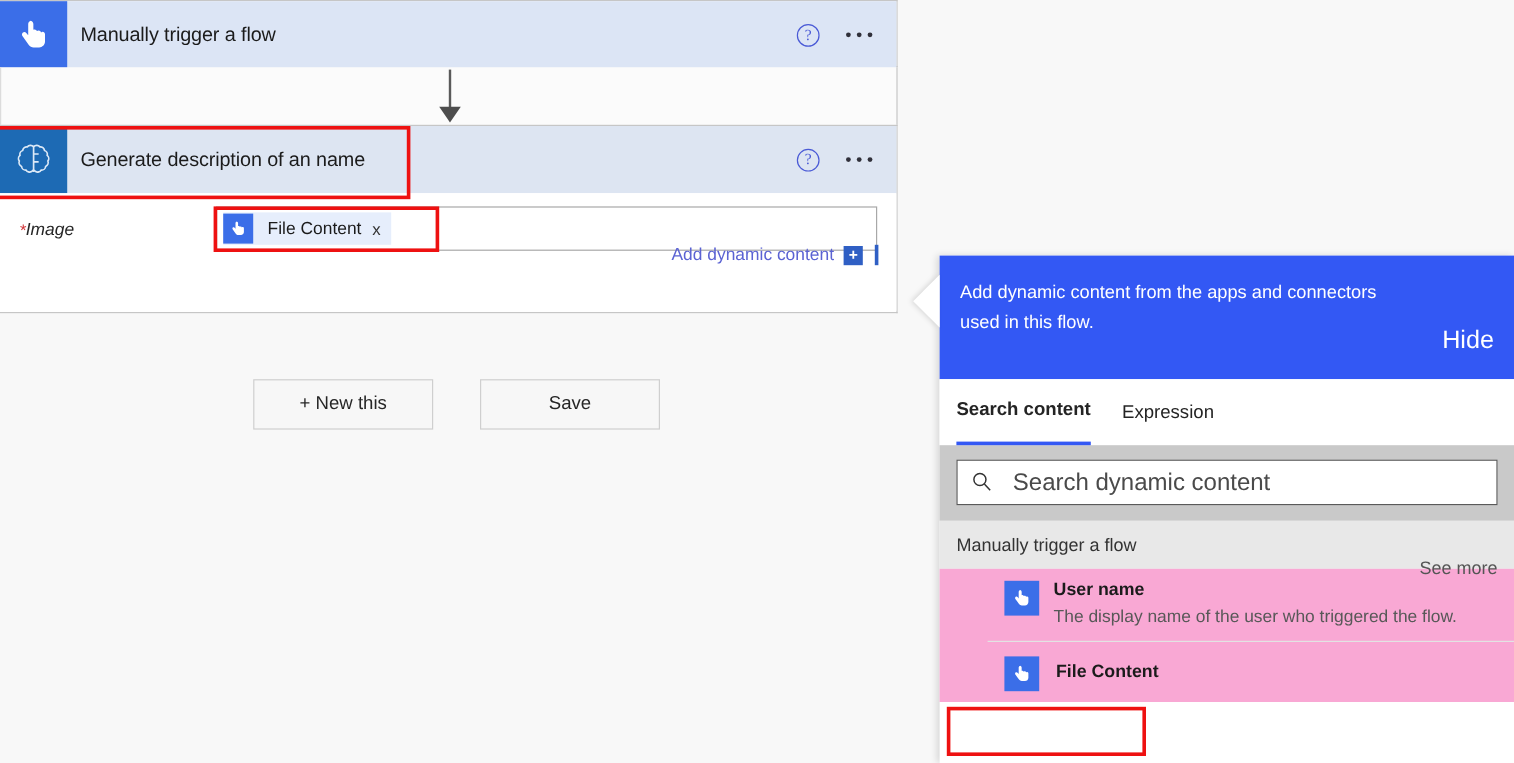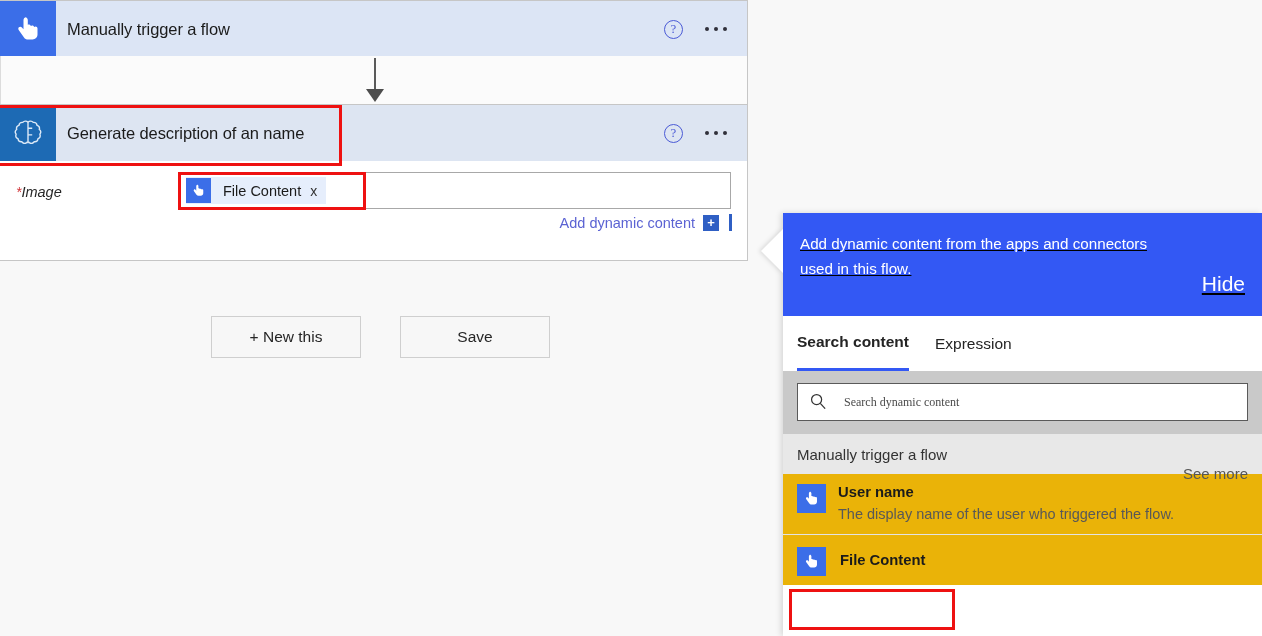--- a/index.html
+++ b/index.html
@@ -186,21 +186,21 @@
   .token-x {
     font-size: 14px;
     color: #333;
     cursor: pointer;
     font-family: "Liberation Sans", sans-serif;
   }
 
   .add-dyn {
     position: absolute;
     right: 18px;
-    top: 214px;
+    top: 204px;
     display: flex;
     align-items: center;
     gap: 8px;
   }
   .add-dyn-text {
     color: #5b63d3;
     font-size: 14.5px;
     cursor: pointer;
   }
   .add-dyn-btn {
@@ -268,21 +268,20 @@
     border-bottom: 22px solid transparent;
     border-right: 22px solid #ffffff;
     filter: drop-shadow(-2px 0 2px rgba(0,0,0,0.12));
   }
 
   .flyout-head {
     background: #3358f4;
     padding: 18px 17px 20px 17px;
     display: flex;
     align-items: flex-start;
-    text-decoration: underline;
   }
   .flyout-head-text {
     color: #ffffff;
     font-size: 15.2px;
     line-height: 25px;
     max-width: 375px;
   }
   .flyout-hide {
     color: #ffffff;
     font-size: 21px;
@@ -328,24 +327,24 @@
     padding-left: 11px;
   }
   .search-icon {
     width: 20px; height: 20px;
     flex: 0 0 20px;
     color: #333;
   }
   .search-input {
     border: none;
     outline: none;
-    font-size: 12px;
+    font-size: 20px;
     color: #333;
     padding-left: 15px;
-    font-family: Liberation Serif, serif;
+    font-family: Liberation Sans, sans-serif;
     flex: 1;
     background: transparent;
   }
   .search-input::placeholder { color: #4a4a4a; }
 
   .group-head {
     background: #e8e8e8;
     height: 40px;
     display: flex;
     align-items: center;
@@ -356,21 +355,21 @@
     color: #333;
   }
   .group-seemore {
     margin-left: auto;
     font-size: 15px;
     color: #555;
     cursor: pointer;
     margin-top: 38px;
   }
 
-  .dyn-list { background: #eab308; }
+  .dyn-list { background: #f9a8d4; padding-left: 40px; }
   .dyn-item {
     display: flex;
     align-items: flex-start;
     padding: 9px 14px 9px 14px;
     border-bottom: 1px solid #e3e3e3;
     cursor: pointer;
     position: relative;
   }
   .dyn-item.last { border-bottom: none; padding-top: 11px; }
   .dyn-icon {

